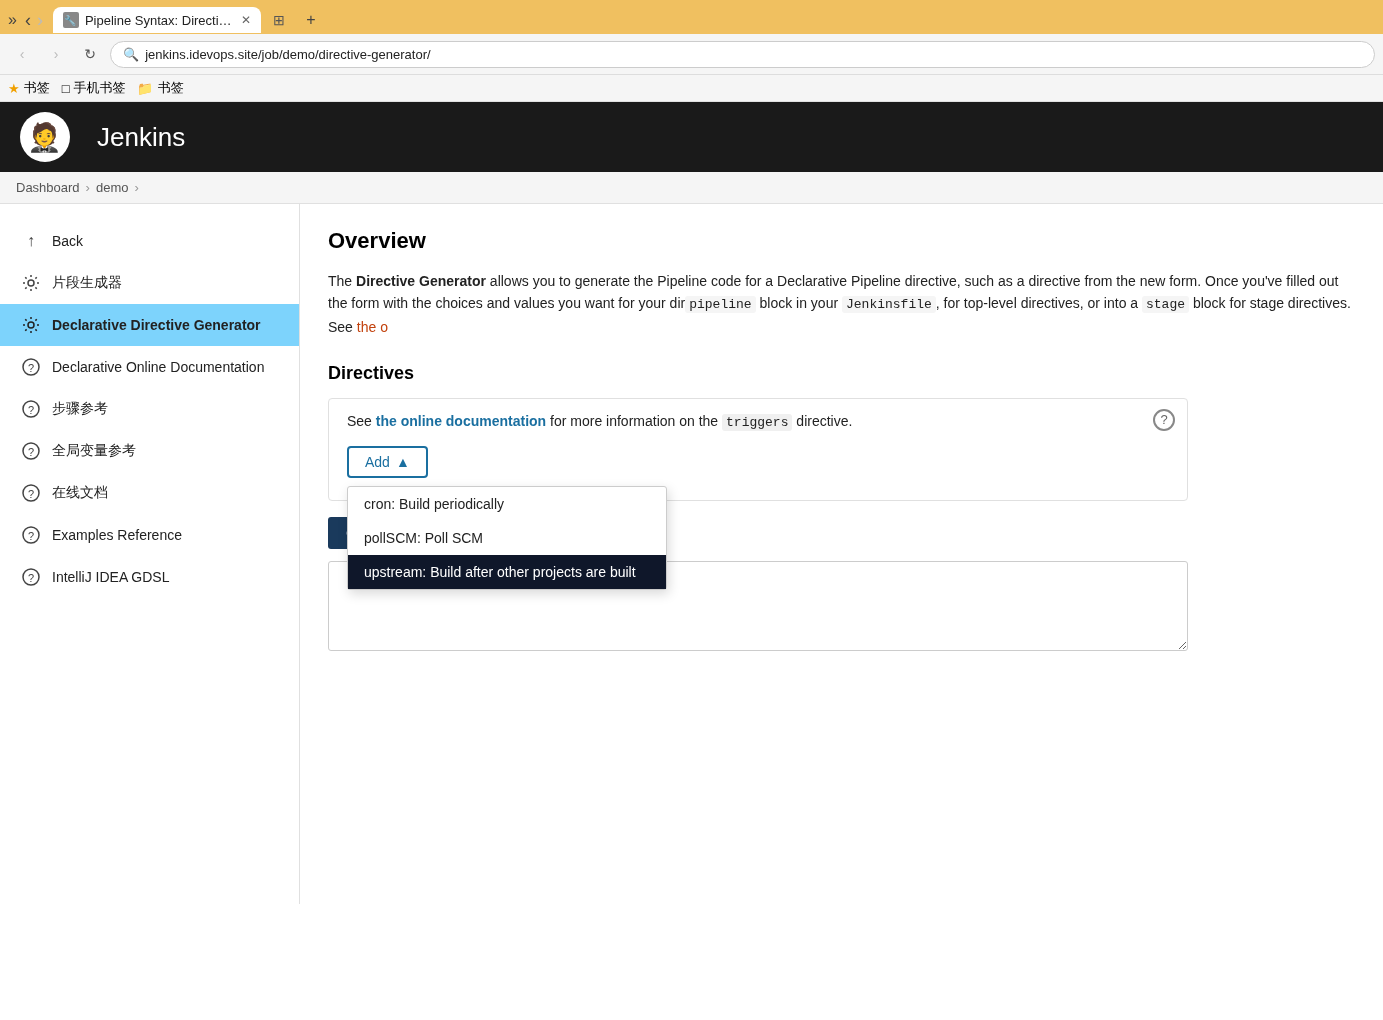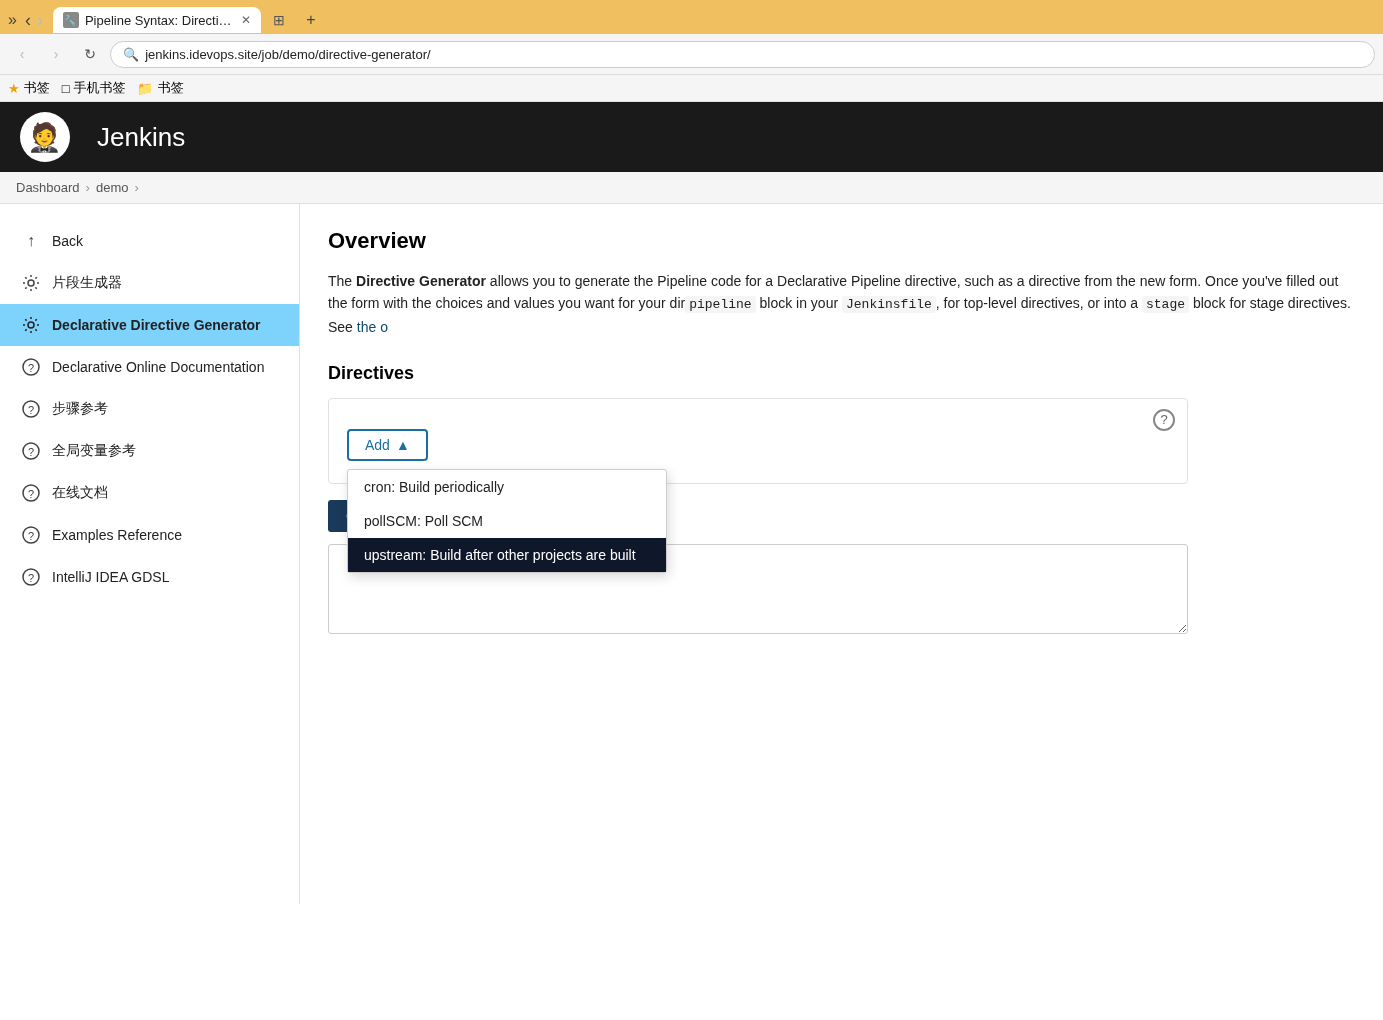--- a/index.html
+++ b/index.html
@@ -190,21 +190,21 @@
       margin-bottom: 24px;
     }
     .overview-text strong { font-weight: bold; }
     .overview-text code {
       font-family: 'Courier New', monospace;
       background: #f5f5f5;
       padding: 1px 4px;
       border-radius: 3px;
       font-size: 13px;
     }
-    .overview-text a { color: #0c4a6e; text-decoration: none; }
+    .overview-text a { color: #c2410c; text-decoration: none; }
     .section-title {
       font-size: 18px;
       font-weight: bold;
       margin-bottom: 14px;
     }
     .field-label {
       font-size: 13px;
       color: #444;
       margin-bottom: 6px;
     }
@@ -464,20 +464,23 @@
     <p class="overview-text">
       <span>The </span><strong>Directive Generator</strong><span> allows you to generate the Pipeline code for a Declarative Pipeline directive, such as a directive from the new form. Once you've filled out the form with the choices and values you want for your dir</span><code>pipeline</code><span> block in your </span><code>Jenkinsfile</code><span>, for top-level directives, or into a </span><code>stage</code><span> block for stage directives. See </span><a href="#">the o</a>
     </p>
 
     <h2 class="section-title">Directives</h2>
 
 
 
     <div class="info-box">
       <div class="info-box-question">?</div>
+      <p class="info-box-text">
+        <span>See </span><a href="#">the online documentation</a><span> for more information on the </span><code>triggers</code><span> directive.</span>
+      </p>
       <br>
       <div style="position:relative; display:inline-block;">
         <button class="add-btn">
           <span>Add</span>
           <span>▲</span>
         </button>
         <div class="dropdown-menu">
           <div class="dropdown-item">cron: Build periodically</div>
           <div class="dropdown-item">pollSCM: Poll SCM</div>
           <div class="dropdown-item highlighted">upstream: Build after other projects are built</div>

